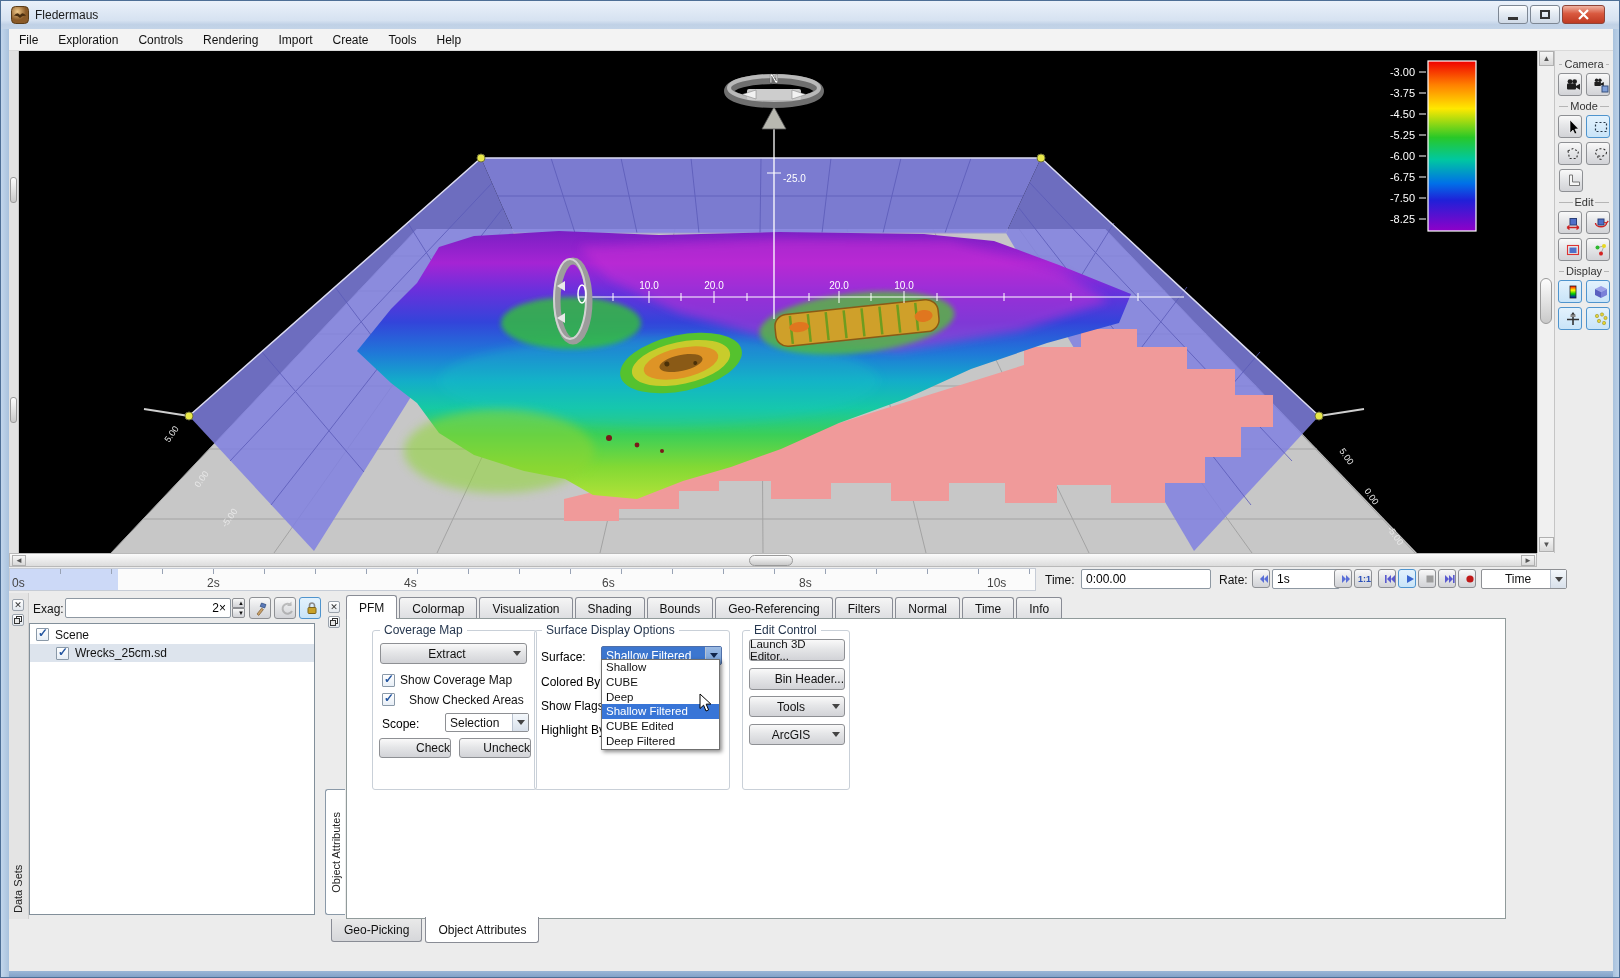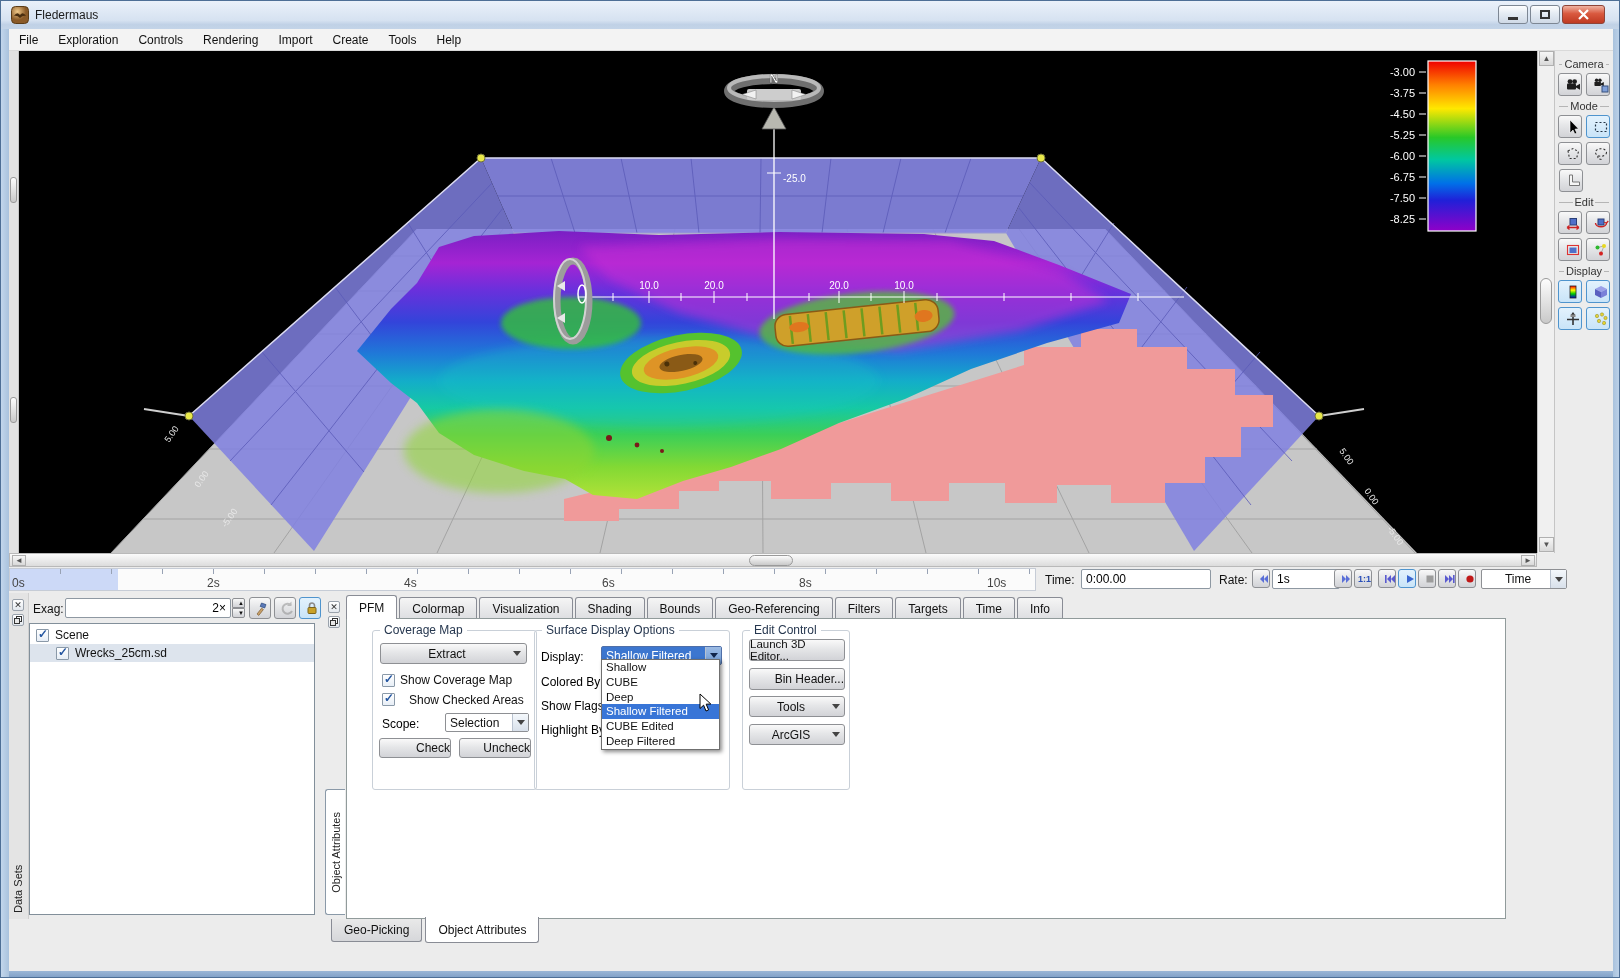--- a/index.html
+++ b/index.html
@@ -579,21 +579,21 @@
           <path d="M12.5 1.5 v4.5 h-4.5Z" fill="#808080"></path>
         </svg>
     </div>
     <div class="btn7 abs on" style="left:270px;top:4px;width:22px;height:22px">
       <svg width="16" height="16">
           <path d="M5.5 7.5 v-2 a2.5 2.5 0 0 1 5 0 v2" fill="none" stroke="#8a8a8a" stroke-width="1.6"></path>
           <rect x="4" y="7.5" width="8" height="6" rx="1" fill="#c9a22a" stroke="#7c641c"></rect>
         </svg>
     </div>
     <div class="abs" style="left:0;top:30px;width:286px;height:292px;background:#fff;border:1px solid #828f9a">
-      <div style="display:flex;align-items:flex-end;gap:6px;padding:4px 0 2px 6px">
+      <div style="display:flex;align-items:flex-start;gap:6px;padding:4px 0 2px 6px">
         <span class="cb"></span>
         <span>Scene</span>
       </div>
       <div style="display:flex;align-items:center;gap:6px;padding:2px 0 2px 26px;background:#dde4ed">
         <span class="cb"></span>
         <span>Wrecks_25cm.sd</span>
       </div>
     </div>
   </div>
 
@@ -626,21 +626,21 @@
     <div class="tab">
         <span>Bounds</span>
       </div>
     <div class="tab">
         <span>Geo-Referencing</span>
       </div>
     <div class="tab">
         <span>Filters</span>
       </div>
     <div class="tab">
-        <span>Targets</span>
+        <span>Normal</span>
       </div>
     <div class="tab">
         <span>Time</span>
       </div>
     <div class="tab">
         <span>Info</span>
       </div>
   </div>
 
   <div class="abs" style="left:345px;top:617px;width:1160px;height:301px;background:#fff;border:1px solid #919b9b;z-index:2">
@@ -669,21 +669,21 @@
       <div class="btn7 abs" style="left:6px;top:107px;width:72px;height:20px">
           <span>Check</span>
         </div>
       <div class="btn7 abs" style="left:86px;top:107px;width:72px;height:20px">
           <span>Uncheck</span>
         </div>
     </div>
 
     <div class="groupbox" style="left:187px;top:11px;width:196px;height:160px">
       <span class="gbt">Surface Display Options</span>
-      <span class="glabel" style="left:6px;top:19px">Display:</span>
+      <span class="glabel" style="left:6px;top:19px">Surface:</span>
       <div class="combo abs" style="left:66px;top:15px;width:121px;height:19px;border-color:#4f6fa8">
         <span class="ctext" style="background:#3c76cf;color:#fff;height:100%;display:flex;align-items:center">Shallow Filtered</span>
         <span class="carr" style="background:linear-gradient(#9cbbe4,#6f9cd6)">
             <span class="tri" style="border-top-color:#10254a"></span>
           </span>
       </div>
       <span class="glabel" style="left:6px;top:44px">Colored By:</span>
       <span class="glabel" style="left:6px;top:68px">Show Flags:</span>
       <span class="glabel" style="left:6px;top:92px">Highlight By:</span>
     </div>

